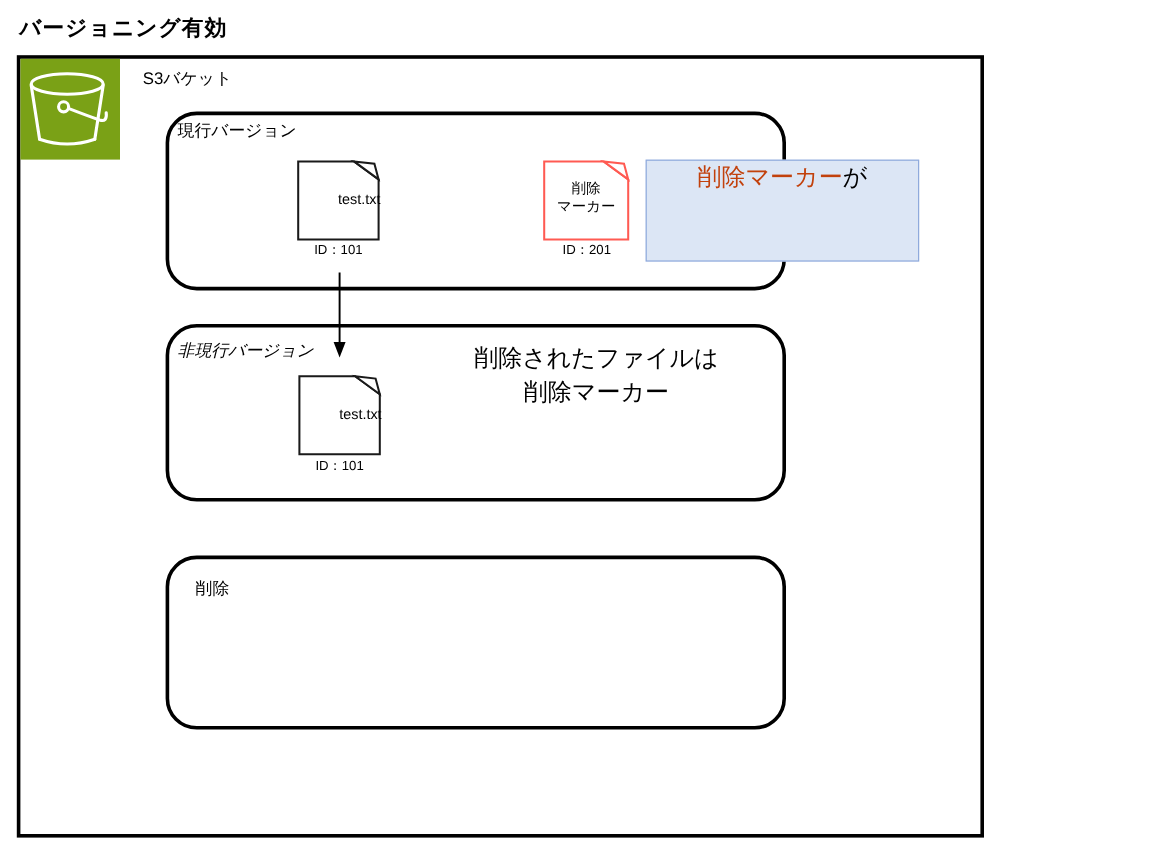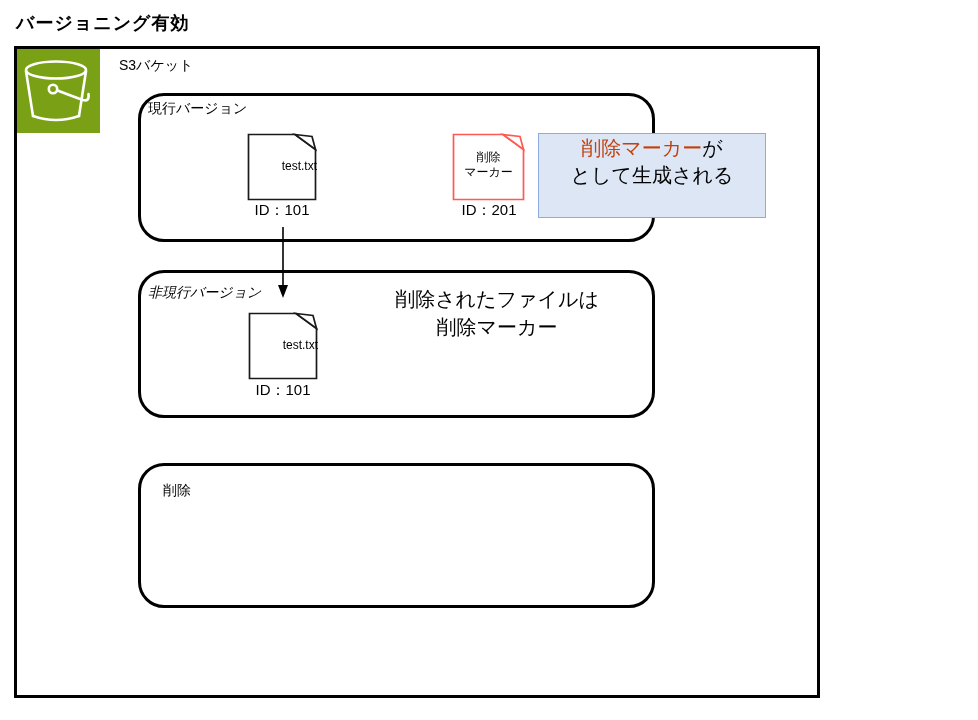--- a/index.html
+++ b/index.html
@@ -13,21 +13,21 @@
   .s3-label{left:102px;top:8px;font-size:14px;white-space:nowrap;}
   .round-box{border:3px solid #000;border-radius:26px;box-sizing:border-box;background:#fff;}
   .box1{left:121px;top:44px;width:517px;height:149px;}
   .box2{left:121px;top:221px;width:517px;height:148px;}
   .box3{left:121px;top:414px;width:517px;height:145px;}
   .box-label{font-size:14px;white-space:nowrap;}
   .file-wrap{width:70px;height:68px;}
   .file-wrap svg{display:block;position:absolute;left:0;top:0;}
   .file-name{position:absolute;left:0;top:26px;width:100%;text-align:right;font-size:12px;}
   .marker-text{position:absolute;left:0;top:17px;width:100%;text-align:center;font-size:12px;line-height:15px;color:#000;}
-  .id-label{font-size:15px;text-align:center;width:104px;white-space:nowrap;}
+  .id-label{font-size:11px;text-align:center;width:104px;white-space:nowrap;}
   .callout{left:521px;top:84px;width:228px;height:85px;background:#dce6f5;border:1px solid #8faadc;
     box-sizing:border-box;z-index:5;text-align:center;font-size:20px;line-height:27px;padding-top:1px;white-space:nowrap;}
   .note-text{left:323px;top:236px;width:314px;text-align:center;font-size:20px;line-height:28px;z-index:3;white-space:nowrap;}
   .red{color:#c2410c;}
   .arrow{left:257px;top:177px;z-index:4;}
 </style>
 </head>
 <body>
 
 <div class="canvas">
@@ -71,21 +71,20 @@
         <div class="marker-text">
           <div>削除</div>
           <div>マーカー</div>
         </div>
       </div>
       <div class="abs id-label" style="left:296px;top:105px;">ID：201</div>
     </div>
 
     <div class="abs callout">
       <div><span class="red">削除マーカー</span><span>が</span></div>
-      <div>として生成される</div>
     </div>
 
     <svg class="abs arrow" width="18" height="74" viewBox="0 0 18 74">
       <line x1="9" y1="1" x2="9" y2="61" stroke="#000" stroke-width="1.6"></line>
       <path d="M4,59 L14,59 L9,72 Z" fill="#000"></path>
     </svg>
 
     <div class="abs round-box box2">
       <div class="abs box-label" style="left:7px;top:11px;font-style:italic;">非現行バージョン</div>
 

